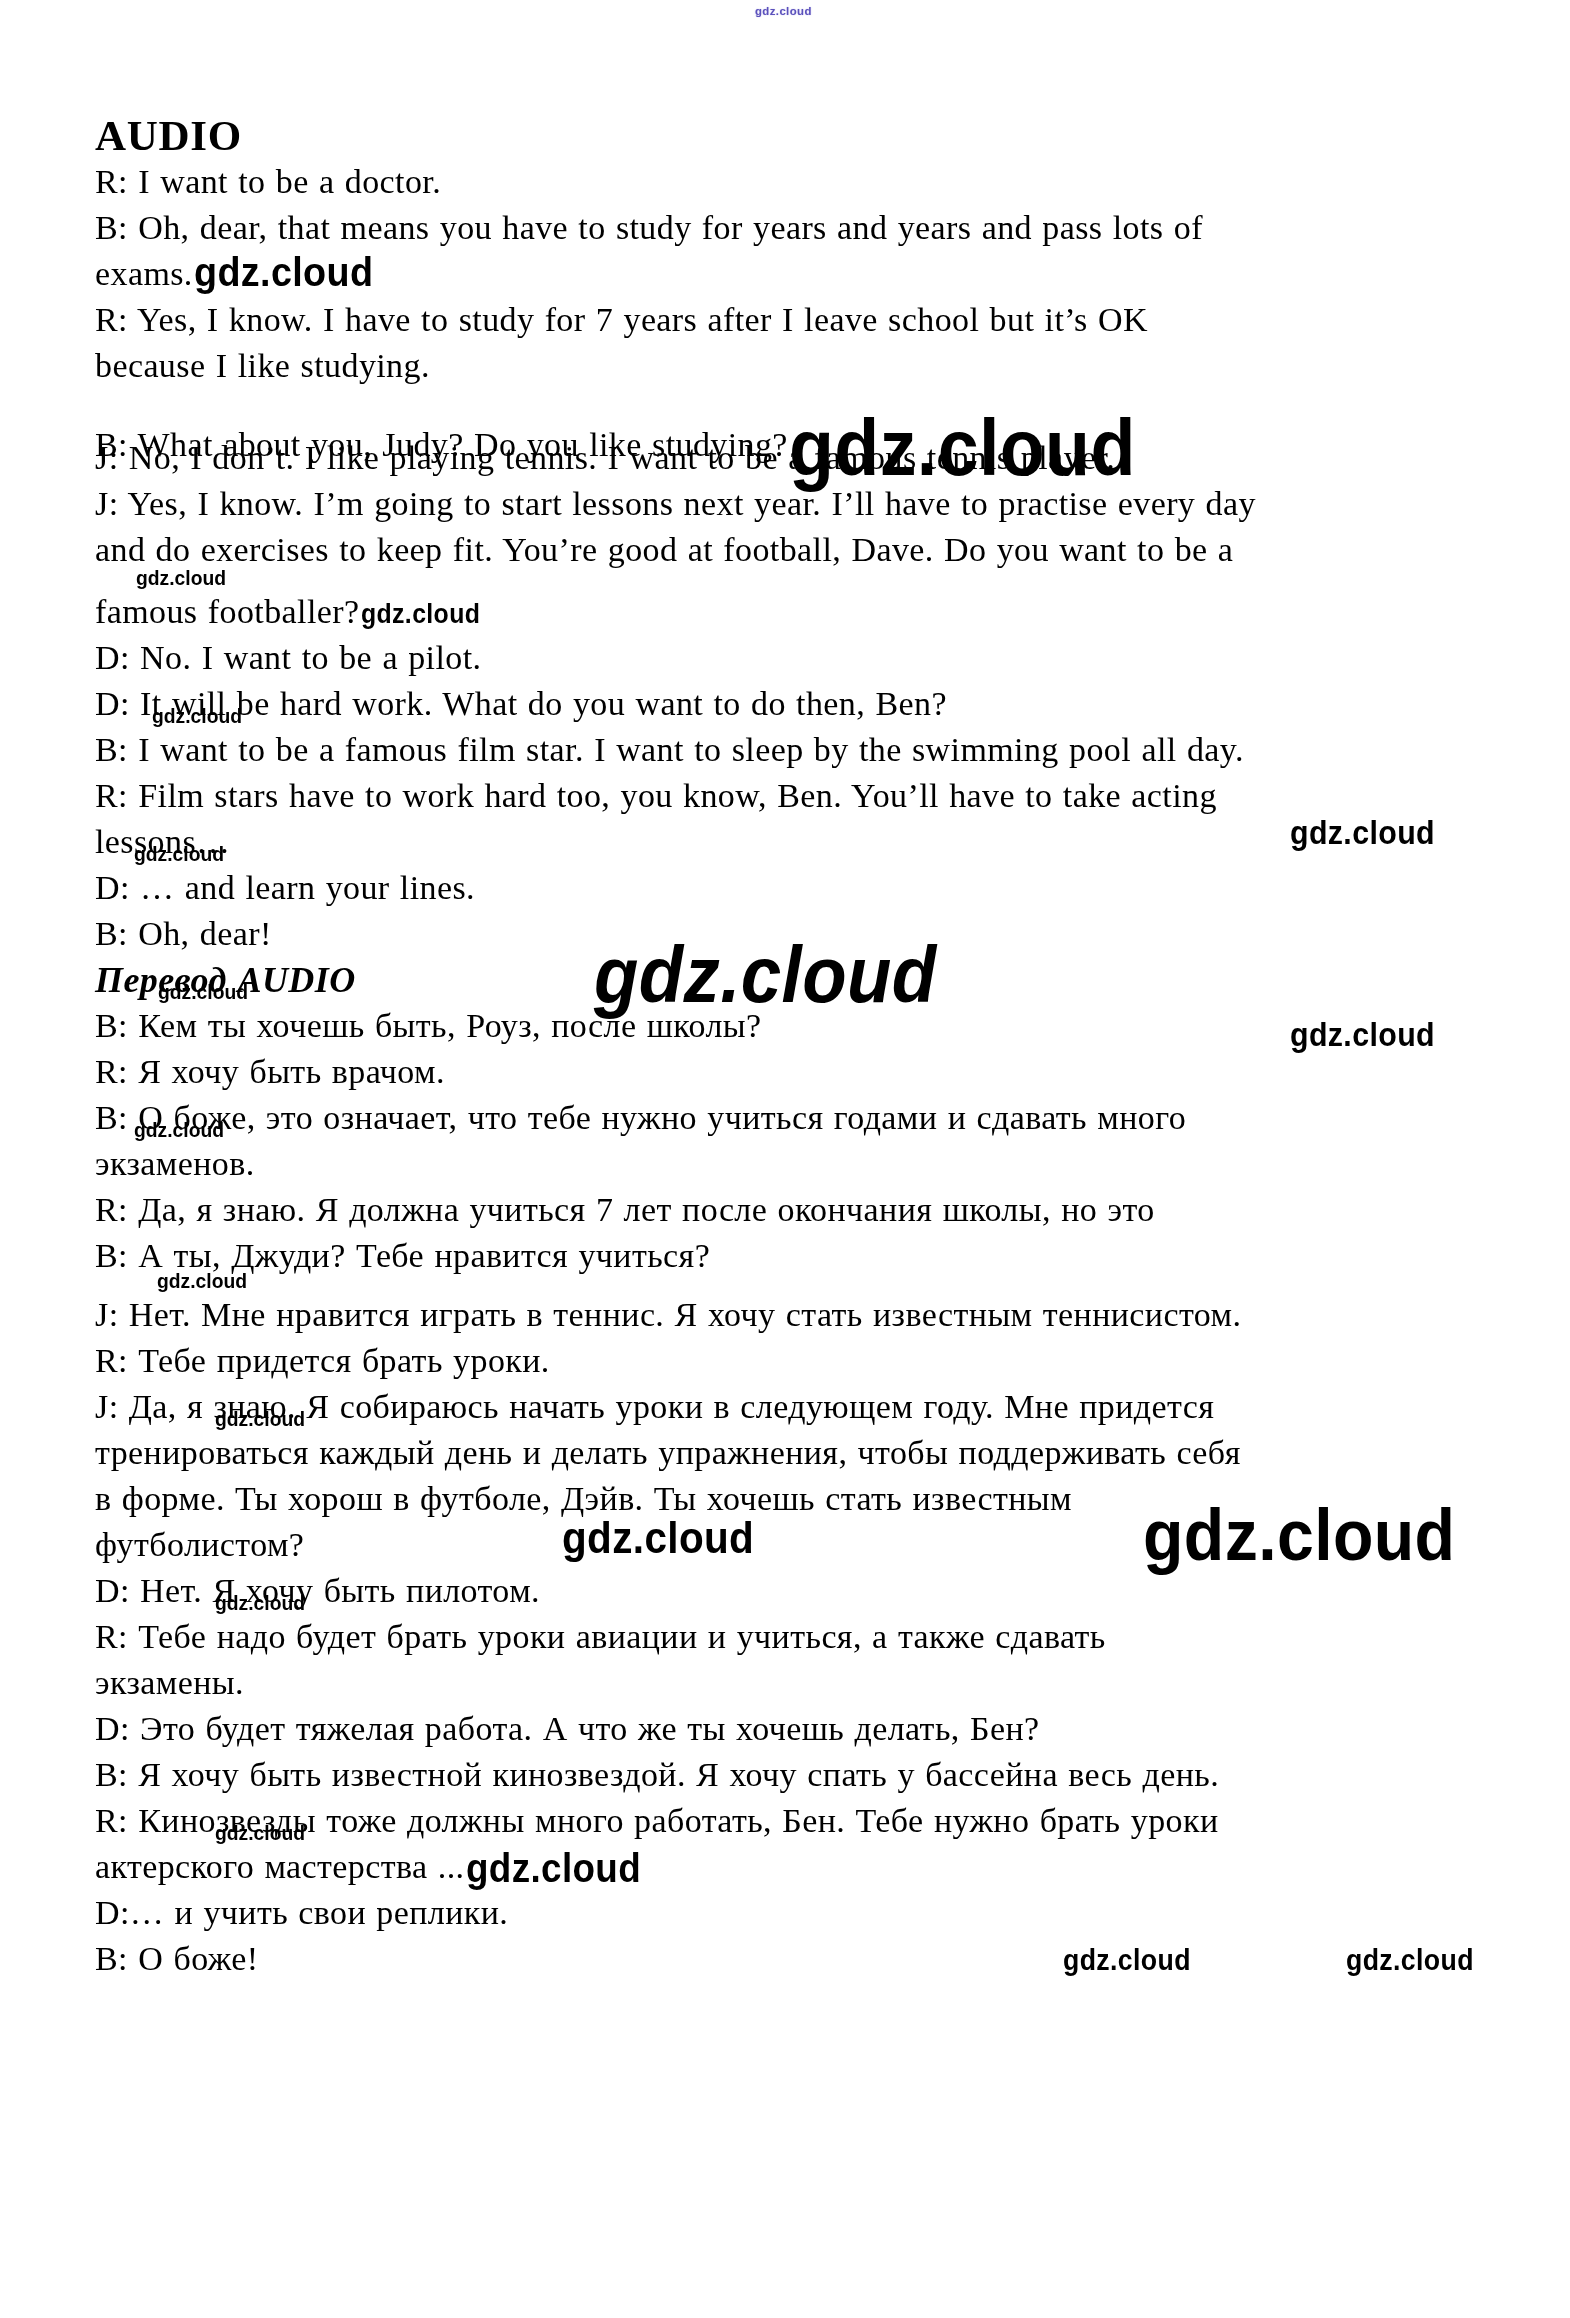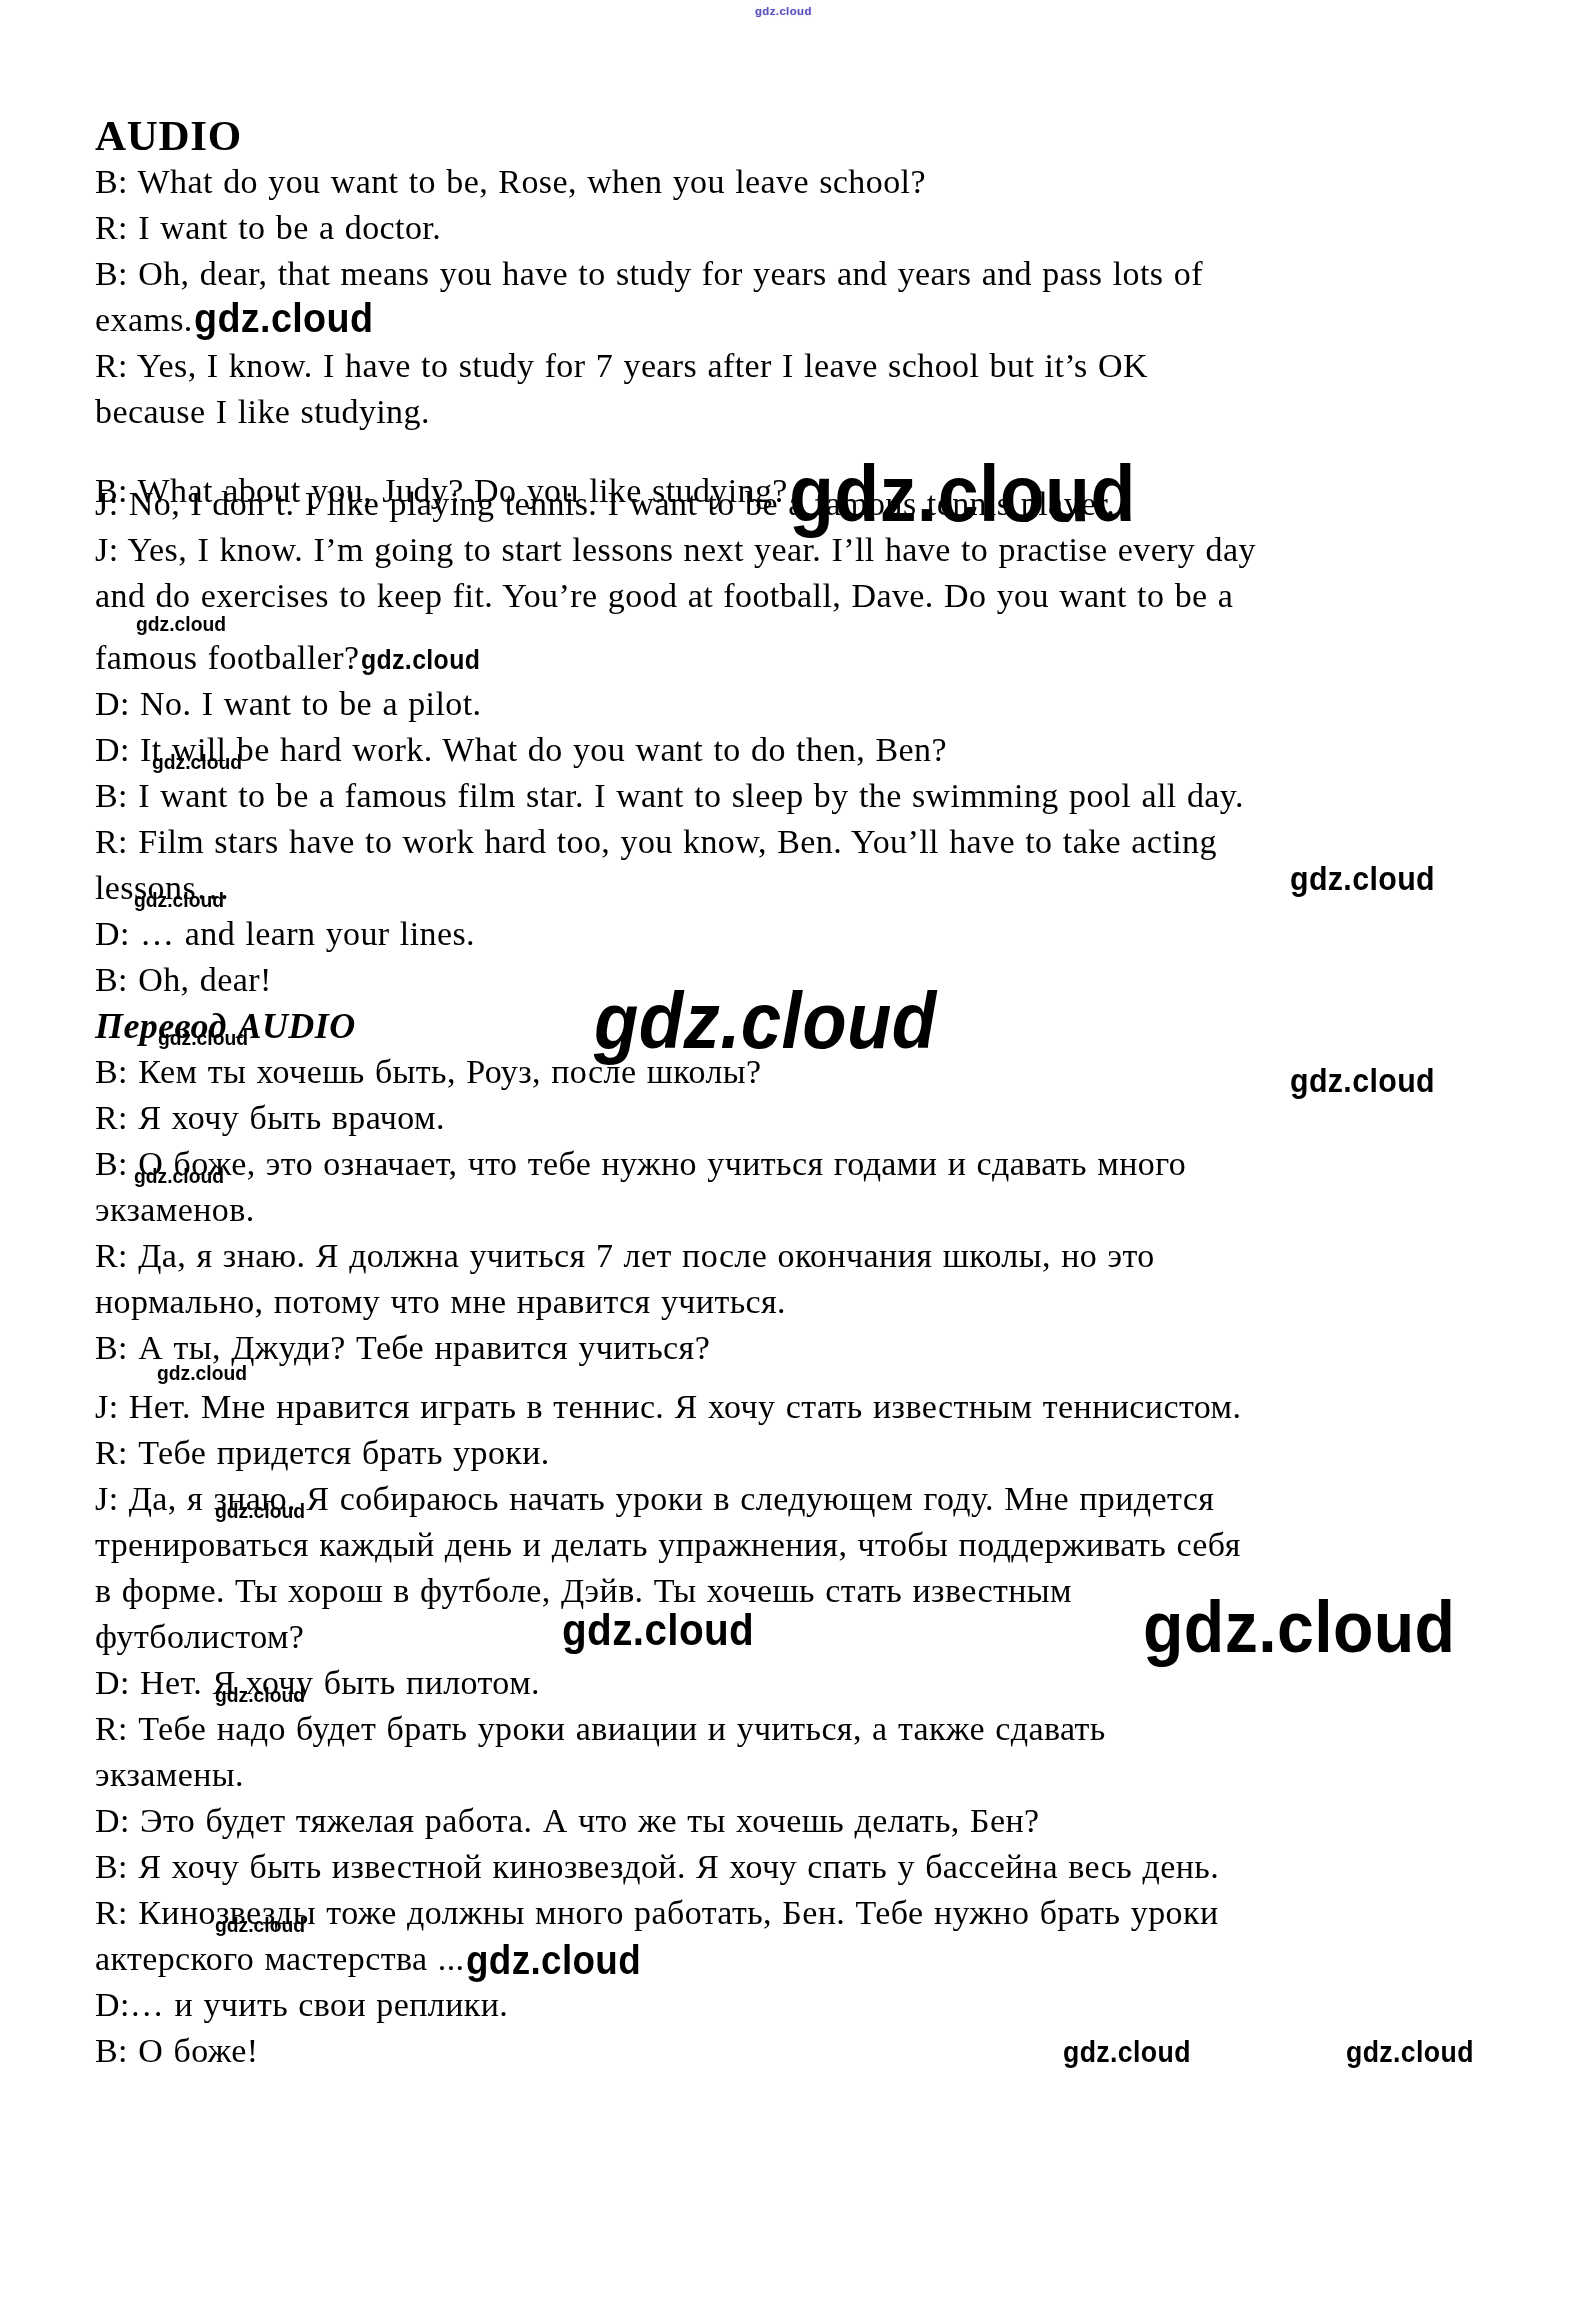--- a/index.html
+++ b/index.html
@@ -78,21 +78,20 @@
     letter-spacing: 0px;
   }
 </style>
 </head>
 <body>
 
 <div class="page">
   <div class="top-wm">gdz.cloud</div>
   <div class="lines">
       <div class="line heading"><span>AUDIO</span></div>
-      <div class="line"><span>B: What do you want to be, Rose, when you leave school?</span></div>
       <div class="line"><span>R: I want to be a doctor.</span></div>
       <div class="line"><span>B: Oh, dear, that means you have to study for years and years and pass lots of</span></div>
       <div class="line"><span>exams.</span><span class="wm after" style="font-size: 41px; transform: translateY(1.4px) scaleX(0.92);">gdz.cloud</span></div>
       <div class="line"><span>R: Yes, I know. I have to study for 7 years after I leave school but it’s OK</span></div>
       <div class="line"><span>because I like studying.</span></div>
       <div class="line"><span>B: What about you, Judy? Do you like studying?</span><span class="wm after" style="font-size: 80px; transform: translateY(18.6px) scaleX(0.92);">gdz.cloud</span></div>
       <div class="line"><span>J: No, I don’t. I like playing tennis. I want to be a famous tennis player.</span></div>
       <div class="line"><span>J: Yes, I know. I’m going to start lessons next year. I’ll have to practise every day</span></div>
       <div class="line"><span>and do exercises to keep fit. You’re good at football, Dave. Do you want to be a</span></div>
       <div class="line" style="margin-top: 15.7px;"><span>famous footballer?</span><span class="wm-tiny" style="left: 41px;">gdz.cloud</span><span class="wm after" style="font-size: 27px; transform: translateY(0px) scaleX(0.92);">gdz.cloud</span></div>
@@ -102,21 +101,20 @@
       <div class="line"><span>R: Film stars have to work hard too, you know, Ben. You’ll have to take acting</span></div>
       <div class="line"><span>lessons…</span><span class="wm abs" style="font-size: 33px; left: 1195px; top: -2.9px; transform: scaleX(0.92);">gdz.cloud</span></div>
       <div class="line"><span>D: … and learn your lines.</span><span class="wm-tiny" style="left: 39px;">gdz.cloud</span></div>
       <div class="line"><span>B: Oh, dear!</span></div>
       <div class="line heading-italic"><span>Перевод AUDIO</span><span class="wm abs" style="font-size: 79px; left: 499px; top: -21.5px; transform: scaleX(0.92);">gdz.cloud</span></div>
       <div class="line"><span>В: Кем ты хочешь быть, Роуз, после школы?</span><span class="wm-tiny" style="left: 63px;">gdz.cloud</span><span class="wm abs" style="font-size: 33px; left: 1195px; top: 15.7px; transform: scaleX(0.92);">gdz.cloud</span></div>
       <div class="line"><span>R: Я хочу быть врачом.</span></div>
       <div class="line"><span>В: О боже, это означает, что тебе нужно учиться годами и сдавать много</span></div>
       <div class="line"><span>экзаменов.</span><span class="wm-tiny" style="left: 39px;">gdz.cloud</span></div>
       <div class="line"><span>R: Да, я знаю. Я должна учиться 7 лет после окончания школы, но это</span></div>
-      <div class="line"><span>нормально, потому что мне нравится учиться.</span></div>
       <div class="line"><span>В: А ты, Джуди? Тебе нравится учиться?</span></div>
       <div class="line" style="margin-top: 13px;"><span>J: Нет. Мне нравится играть в теннис. Я хочу стать известным теннисистом.</span><span class="wm-tiny" style="left: 62px;">gdz.cloud</span></div>
       <div class="line"><span>R: Тебе придется брать уроки.</span></div>
       <div class="line"><span>J: Да, я знаю. Я собираюсь начать уроки в следующем году. Мне придется</span></div>
       <div class="line"><span>тренироваться каждый день и делать упражнения, чтобы поддерживать себя</span><span class="wm-tiny" style="left: 120px;">gdz.cloud</span></div>
       <div class="line"><span>в форме. Ты хорош в футболе, Дэйв. Ты хочешь стать известным</span></div>
       <div class="line"><span>футболистом?</span><span class="wm abs" style="font-size: 44px; left: 467px; top: -5.7px; transform: scaleX(0.92);">gdz.cloud</span><span class="wm abs" style="font-size: 72px; left: 1048px; top: -23px; transform: scaleX(0.92);">gdz.cloud</span></div>
       <div class="line"><span>D: Нет. Я хочу быть пилотом.</span></div>
       <div class="line"><span>R: Тебе надо будет брать уроки авиации и учиться, а также сдавать</span><span class="wm-tiny" style="left: 120px;">gdz.cloud</span></div>
       <div class="line"><span>экзамены.</span></div>

